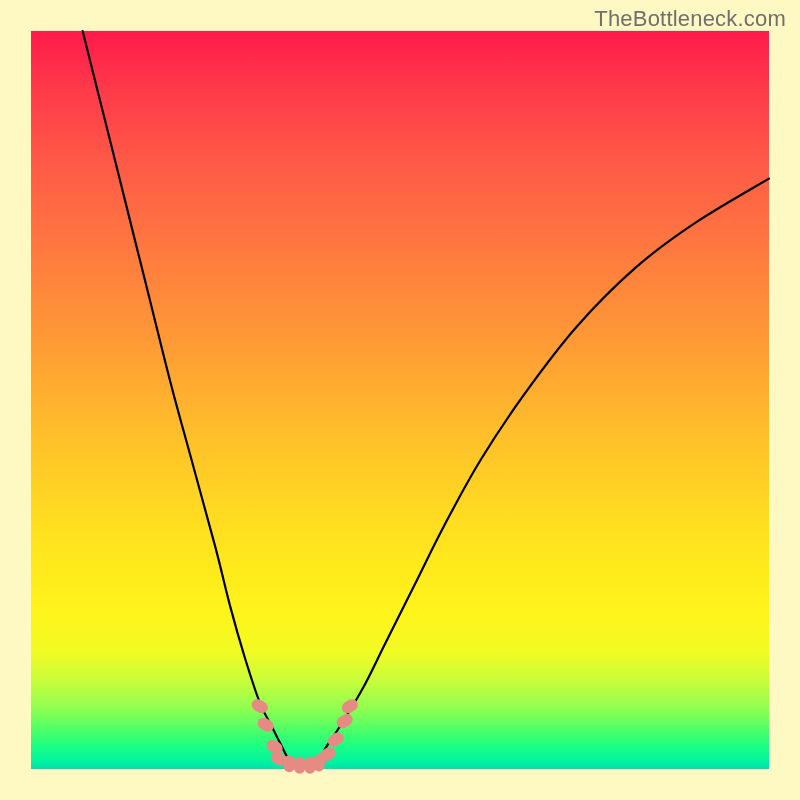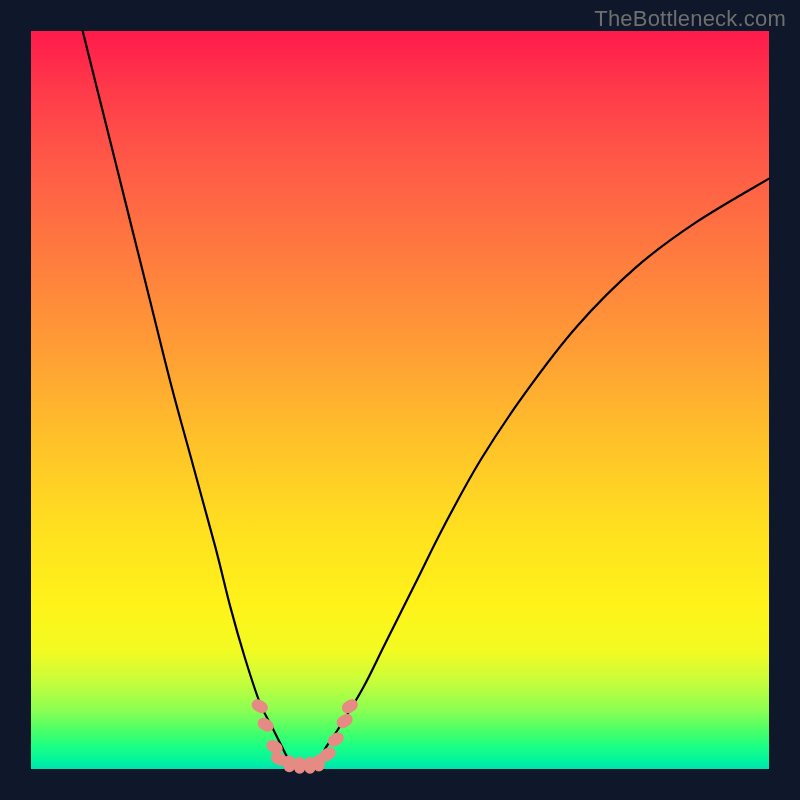--- a/index.html
+++ b/index.html
@@ -8,21 +8,21 @@
     width: 800px;
     height: 800px;
     background: #000;
     overflow: hidden;
     font-family: Arial, Helvetica, sans-serif;
   }
   .frame {
     position: absolute;
     left: 0; top: 0;
     width: 800px; height: 800px;
-    background: #0f172a;
+    background: #fef9c3;
   }
   .watermark {
     position: absolute;
     top: 6px;
     right: 14px;
     color: #6f6f6f;
     font-size: 22px;
     font-weight: 400;
     letter-spacing: 0.2px;
     z-index: 10;

